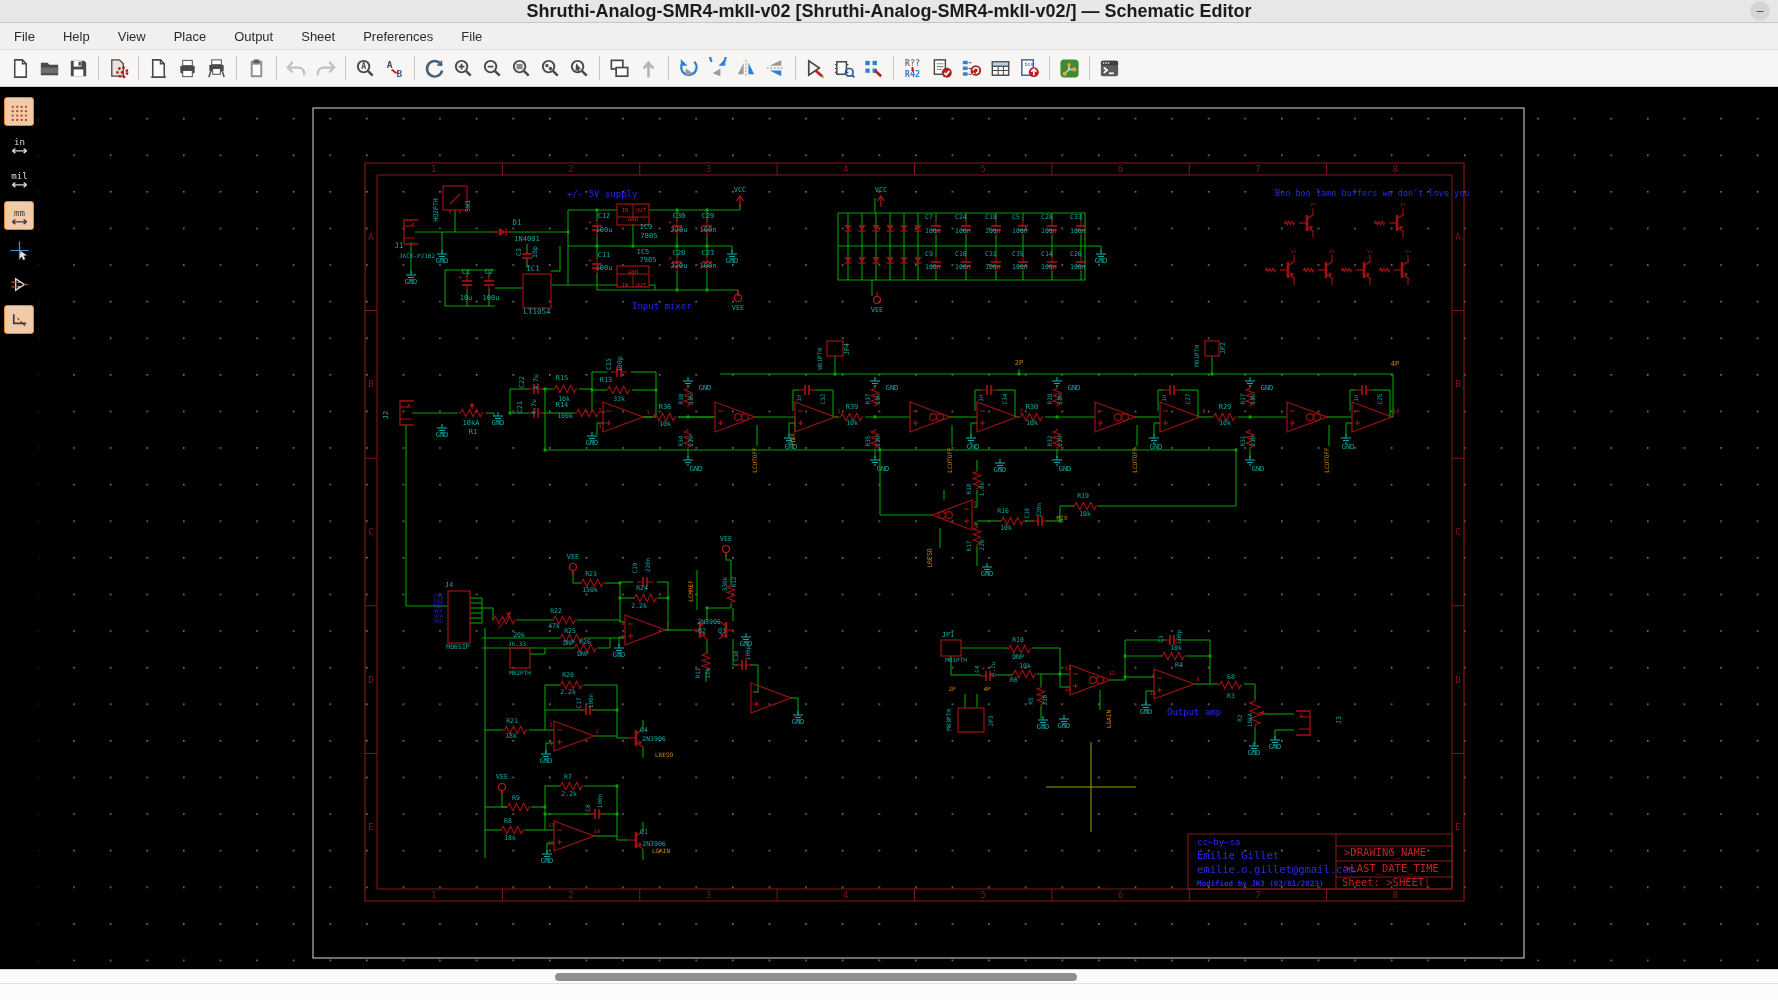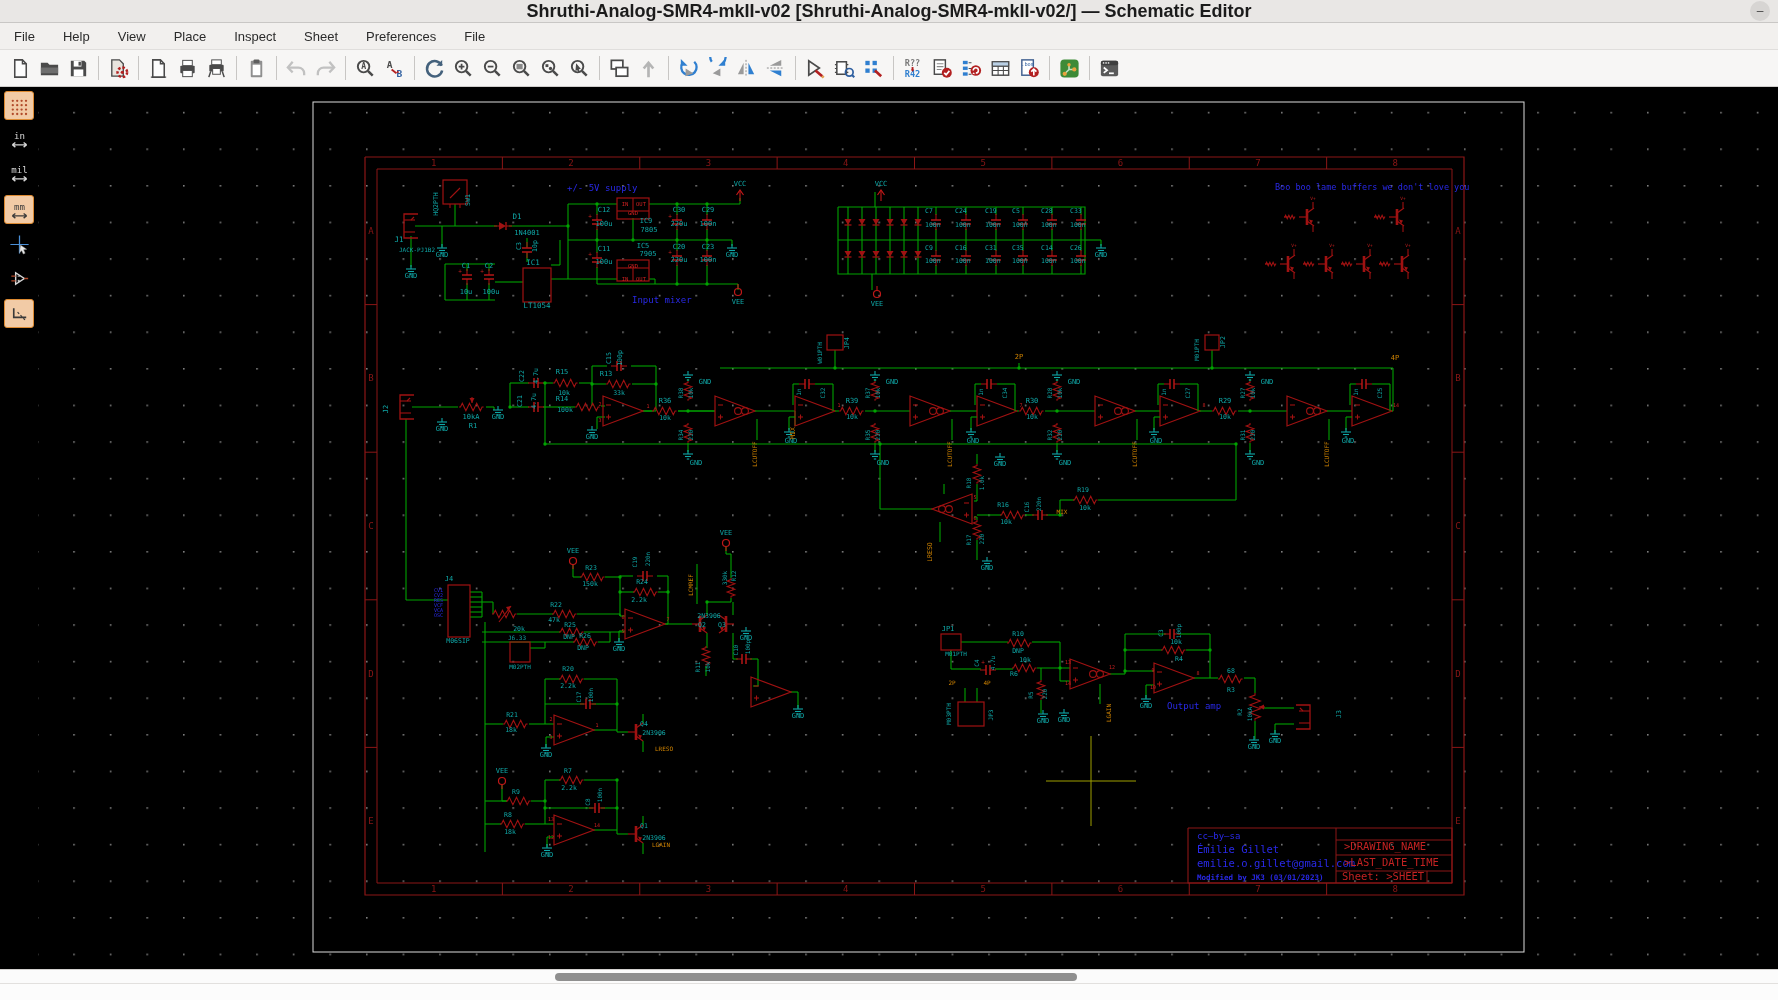--- a/index.html
+++ b/index.html
@@ -6,21 +6,21 @@
   body{width:1778px;height:1000px;overflow:hidden;font-family:"Liberation Sans",sans-serif;position:relative;}
   .titlebar{height:22px;background:#e9e7e5;border-bottom:1px solid #c9c7c5;display:flex;align-items:center;justify-content:center;position:relative;}
   .titlebar .title{font-size:18px;font-weight:bold;color:#1b1b1b;}
   .winbtn{position:absolute;right:8px;top:1px;width:20px;height:20px;border-radius:50%;background:#d7d5d3;color:#444;display:flex;align-items:center;justify-content:center;font-size:12px;line-height:1;}
   .menubar{height:26px;background:#f2f0ee;display:flex;align-items:center;border-bottom:1px solid #e0dedc;}
   .menubar .mi{font-size:13px;color:#2b2b2b;padding:4px 14px;cursor:default;}
   .toolbar{height:36px;background:#f7f6f5;border-bottom:1px solid #cfcdcb;display:flex;align-items:center;padding-left:6px;}
   .tb{width:29px;height:30px;display:flex;align-items:center;justify-content:center;border-radius:3px;}
   .tb svg{display:block;}
   .tbsep{width:1px;height:24px;background:#c8c6c4;margin:0 5px;}
-  .main{position:absolute;left:0;top:87px;width:1778px;height:648px;background:#fef9c3;}
+  .main{position:absolute;left:0;top:93px;width:1778px;height:648px;background:#fef9c3;}
   .rail{position:absolute;left:0;top:0;width:38px;height:884px;background:#000;display:flex;flex-direction:column;align-items:center;padding-top:4px;gap:7px;}
   .rb{width:28px;height:27px;display:flex;align-items:center;justify-content:center;border-radius:3px;color:#d8d8d8;}
   .rb.active{background:#f2cba6;border:1px solid #dd8a31;color:#3a3a3a;align-items:flex-end;}
   #cv{position:absolute;left:38px;top:0;width:1740px;height:884px;}
   .hscroll{position:absolute;left:0;top:969px;width:1778px;height:14px;background:#fbfbfb;border-top:1px solid #d3d1cf;}
   .hscroll .thumb{position:absolute;top:3px;height:8px;background:#8f8f8f;border-radius:4px;}
   .statusbar{position:absolute;left:0;top:983px;width:1778px;height:17px;background:#fcfcfc;border-top:1px solid #e2e0de;}
   text{font-family:"DejaVu Sans Mono",monospace;}
 </style>
 </head>
@@ -28,21 +28,21 @@
 
 <div class="titlebar">
   <span class="title">Shruthi-Analog-SMR4-mkII-v02 [Shruthi-Analog-SMR4-mkII-v02/] — Schematic Editor</span>
   <span class="winbtn">–</span>
 </div>
 <div class="menubar" id="menubar">
     <div class="mi">File</div>
     <div class="mi">Help</div>
     <div class="mi">View</div>
     <div class="mi">Place</div>
-    <div class="mi">Inspect</div>
+    <div class="mi">Output</div>
     <div class="mi">Sheet</div>
     <div class="mi">Preferences</div>
     <div class="mi">File</div>
   </div>
 <div class="toolbar" id="toolbar">
     <div class="tb">
       <svg viewBox="0 0 24 24" width="23" height="23">
         <path d="M6 3h8l4 4v14H6z" fill="#fdfdfd" stroke="#4a4a4a" stroke-width="1.6"></path>
         <path d="M14 3v4h4" fill="none" stroke="#4a4a4a" stroke-width="1.4"></path>
       </svg>

